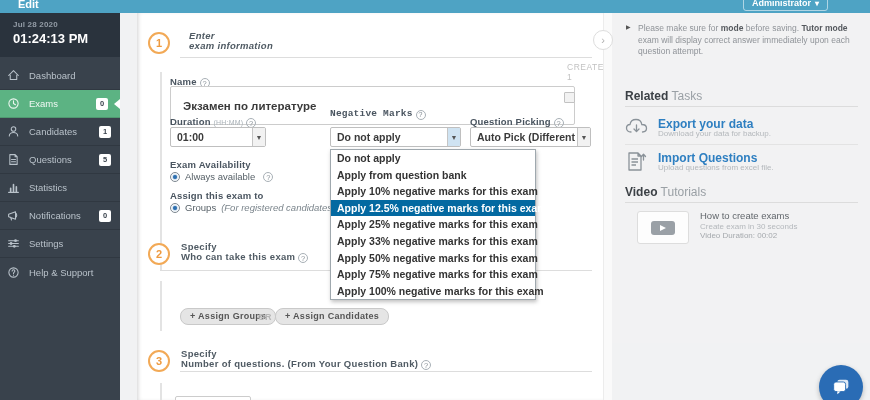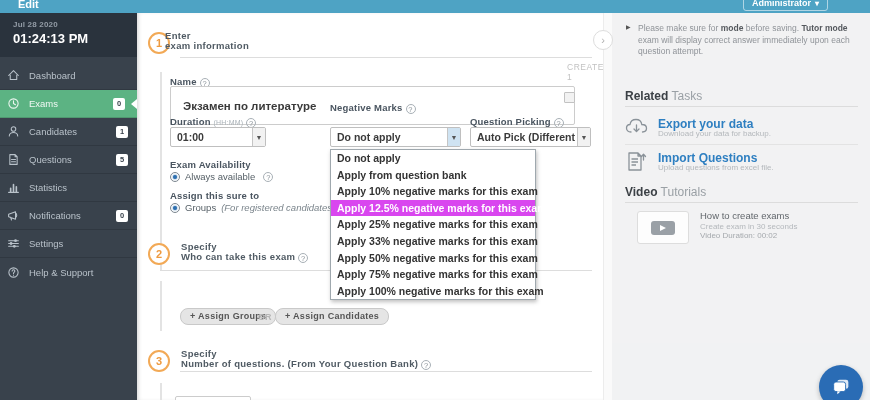--- a/index.html
+++ b/index.html
@@ -7,21 +7,21 @@
   body { font-family:"Liberation Sans", sans-serif; }
   .page { position:relative; width:870px; height:400px; background:#f1f2f3; overflow:hidden; }
 
   
   .topbar { position:absolute; top:0; left:0; width:870px; height:13px; background:#4ea3c4; z-index:20; }
   .topbar-title { position:absolute; left:18px; top:-2px; color:#fff; font-weight:bold; font-size:11px; }
   .admin-btn { position:absolute; right:42px; top:-6px; height:17px; line-height:17px; border:1px solid rgba(255,255,255,.55); border-radius:3px; color:#fff; font-size:9px; font-weight:bold; padding:0 8px; background:transparent; }
   .admin-btn .caret { font-size:8px; margin-left:4px; }
 
   
-  .sidebar { position:absolute; top:13px; left:0; width:137px; height:387px; background:#39424c; z-index:10; }
+  .sidebar { position:absolute; top:13px; left:0; width:120px; height:387px; background:#39424c; z-index:10; }
   .sb-header { height:44px; background:#2a333d; padding:7px 0 0 13px; }
   .sb-date { color:#939ca6; font-size:8px; font-weight:bold; letter-spacing:.2px; }
   .sb-time { color:#ffffff; font-size:13px; font-weight:bold; margin-top:2px; }
   .sb-menu { margin-top:5px; }
   .sb-item { position:relative; height:28px; display:flex; align-items:center; padding-left:7px; color:#b9c2ca; font-size:9.5px; gap:9px; border-bottom:1px solid rgba(0,0,0,.14); cursor:pointer; }
   .sb-item svg { flex:0 0 auto; }
   .sb-item.active { background:#5cb383; color:#f0f8f3; }
   .sb-item.active::after { content:''; position:absolute; right:0; top:50%; margin-top:-5px; border-top:5px solid transparent; border-bottom:5px solid transparent; border-right:6px solid #fff; }
   .sb-badge { position:absolute; right:9px; top:50%; transform:translateY(-50%); background:#fff; color:#39424c; font-size:7.5px; font-weight:bold; min-width:12px; height:12px; line-height:12px; text-align:center; border-radius:2px; padding:0 1px; }
   .sb-item.active .sb-badge { right:12px; }
@@ -44,21 +44,21 @@
   .txt-input { position:absolute; border:1px solid #ccc; border-radius:2px; background:#fff; font-family:"Liberation Sans",sans-serif; font-size:11.5px; font-weight:bold; color:#3a3a3a; padding:0 8px; }
   .name-box-icon { position:absolute; left:427px; top:79px; width:11px; height:11px; border:1px solid #c2c2c2; background:#f2f2f2; border-radius:1px; }
 
   .select { position:absolute; height:20px; border:1px solid #bfbfbf; border-radius:2px; background:#fff; display:flex; align-items:center; cursor:pointer; }
   .select .sel-text { flex:1; font-size:10.5px; font-weight:bold; color:#3a3a3a; padding:0 6px; white-space:nowrap; overflow:hidden; }
   .select .sel-caret { width:13px; height:100%; border-left:1px solid #c5c5c5; background:#f2f2f2; color:#555; font-size:7px; text-align:center; line-height:19px; }
   .select.open .sel-caret { background:#cfe3f2; }
 
   .dropdown { position:absolute; left:193px; top:136px; width:206px; background:#fff; border:1px solid #9fa8ae; box-shadow:1px 2px 4px rgba(0,0,0,.25); z-index:8; }
   .dd-item { font-size:10.5px; font-weight:bold; color:#333; line-height:16.6px; height:16.6px; padding-left:6px; white-space:nowrap; cursor:pointer; }
-  .dd-item.selected { background:#d946ef; color:#fff; }
+  .dd-item.selected { background:#0369a1; color:#fff; }
 
   .radio-row { position:absolute; display:flex; align-items:center; gap:5px; font-size:9.5px; color:#555f66; }
   .radio { width:10px; height:10px; border:1px solid #7d8790; border-radius:50%; background:#fff; position:relative; cursor:pointer; }
   .radio.checked::after { content:''; position:absolute; left:2px; top:2px; width:4px; height:4px; border-radius:50%; background:#2d6fb0; box-shadow:0 0 2px #2d6fb0; }
   .radio-note { font-style:italic; color:#7b858c; }
 
   .btn-gray { position:absolute; height:17px; line-height:15px; background:#e5e5e5; border:1px solid #c9c9c9; border-radius:8px; font-size:9px; font-weight:bold; color:#555; padding:0 9px; letter-spacing:.3px; cursor:pointer; }
   .or-label { position:absolute; font-size:9px; color:#b5b5b5; font-weight:bold; }
 
   
@@ -157,42 +157,42 @@
             <path class="icon-stroke" d="M6.3 6.3 C6.3 4.2 9.7 4.2 9.7 6.3 C9.7 7.7 8 7.6 8 9.2 M8 11.2 V11.4"></path>
           </svg>
         <span>Help &amp; Support</span>
       </div>
     </div>
   </div>
 
   <div class="main">
 
     <div class="step-circle" style="left:11px; top:19px;">1</div>
-    <div class="step-title" style="left:28px; top:18px;">
+    <div class="step-title" style="left:52px; top:18px;font-style:italic;">
       <div>Enter</div>
       <div>exam information</div>
     </div>
     <div class="hline" style="left:43px; top:44px; width:412px;"></div>
 
     <div class="create-label">CREATE 1</div>
 
     <div class="vline" style="left:23px; top:59px; height:198px;"></div>
     <div class="hline" style="left:23px; top:257px; width:432px;"></div>
 
     <div class="fld-label" style="left:33px; top:63px;"><span>Name</span><span class="help-q">?</span></div>
     <input class="txt-input" style="left: 33px; top: 73px; width: 405px; height: 39px; padding-left: 12px;" value="Экзамен по литературе">
     <span class="name-box-icon"></span>
 
     <div class="fld-label" style="left:33px; top:103px;"><span>Duration</span> <span class="fld-hint">(HH:MM)</span><span class="help-q">?</span></div>
     <div class="select" style="left:33px; top:114px; width:96px;">
       <span class="sel-text">01:00</span>
       <span class="sel-caret">▼</span>
     </div>
 
-    <div class="fld-label" style="left:193px; top:89px;"><span>Negative Marks</span><span class="help-q">?</span></div>
+    <div class="fld-label" style="left:193px; top:95px;font-family:Liberation Mono, monospace;"><span>Negative Marks</span><span class="help-q">?</span></div>
     <div class="select open" style="left:193px; top:114px; width:131px;">
       <span class="sel-text">Do not apply</span>
       <span class="sel-caret">▼</span>
     </div>
 
     <div class="fld-label" style="left:333px; top:103px;"><span>Question Picking</span><span class="help-q">?</span></div>
     <div class="select" style="left:333px; top:114px; width:121px;">
       <span class="sel-text">Auto Pick (Different qu</span>
       <span class="sel-caret">▼</span>
     </div>
@@ -209,21 +209,21 @@
       <div class="dd-item">Apply 100% negative marks for this exam</div>
     </div>
 
     <div class="fld-label" style="left:33px; top:146px;">Exam Availability</div>
     <div class="radio-row" style="left:33px; top:158px;">
       <span class="radio checked"></span>
       <span>Always available</span>
       <span class="help-q">?</span>
     </div>
 
-    <div class="fld-label" style="left:33px; top:177px;">Assign this sure to</div>
+    <div class="fld-label" style="left:33px; top:177px;">Assign this exam to</div>
     <div class="radio-row" style="left:33px; top:189px;">
       <span class="radio checked"></span>
       <span>Groups</span>
       <span class="radio-note">(For registered candidates)</span>
       <span class="help-q">?</span>
     </div>
 
     <div class="step-circle" style="left:11px; top:230px;">2</div>
     <div class="step-title" style="left:44px; top:229px;">
       <div>Specify</div>

